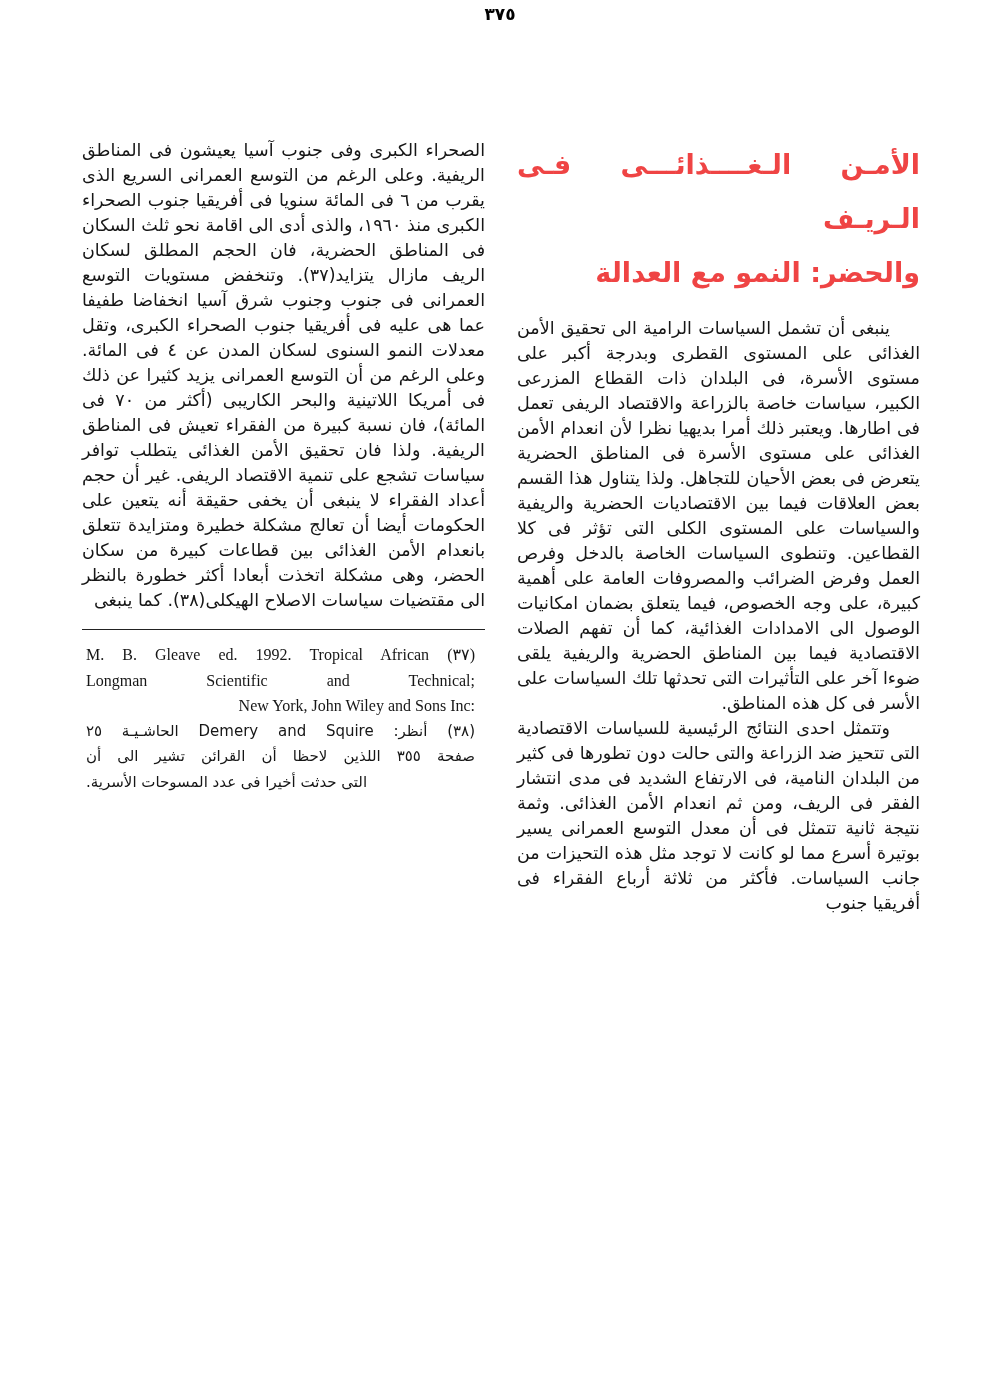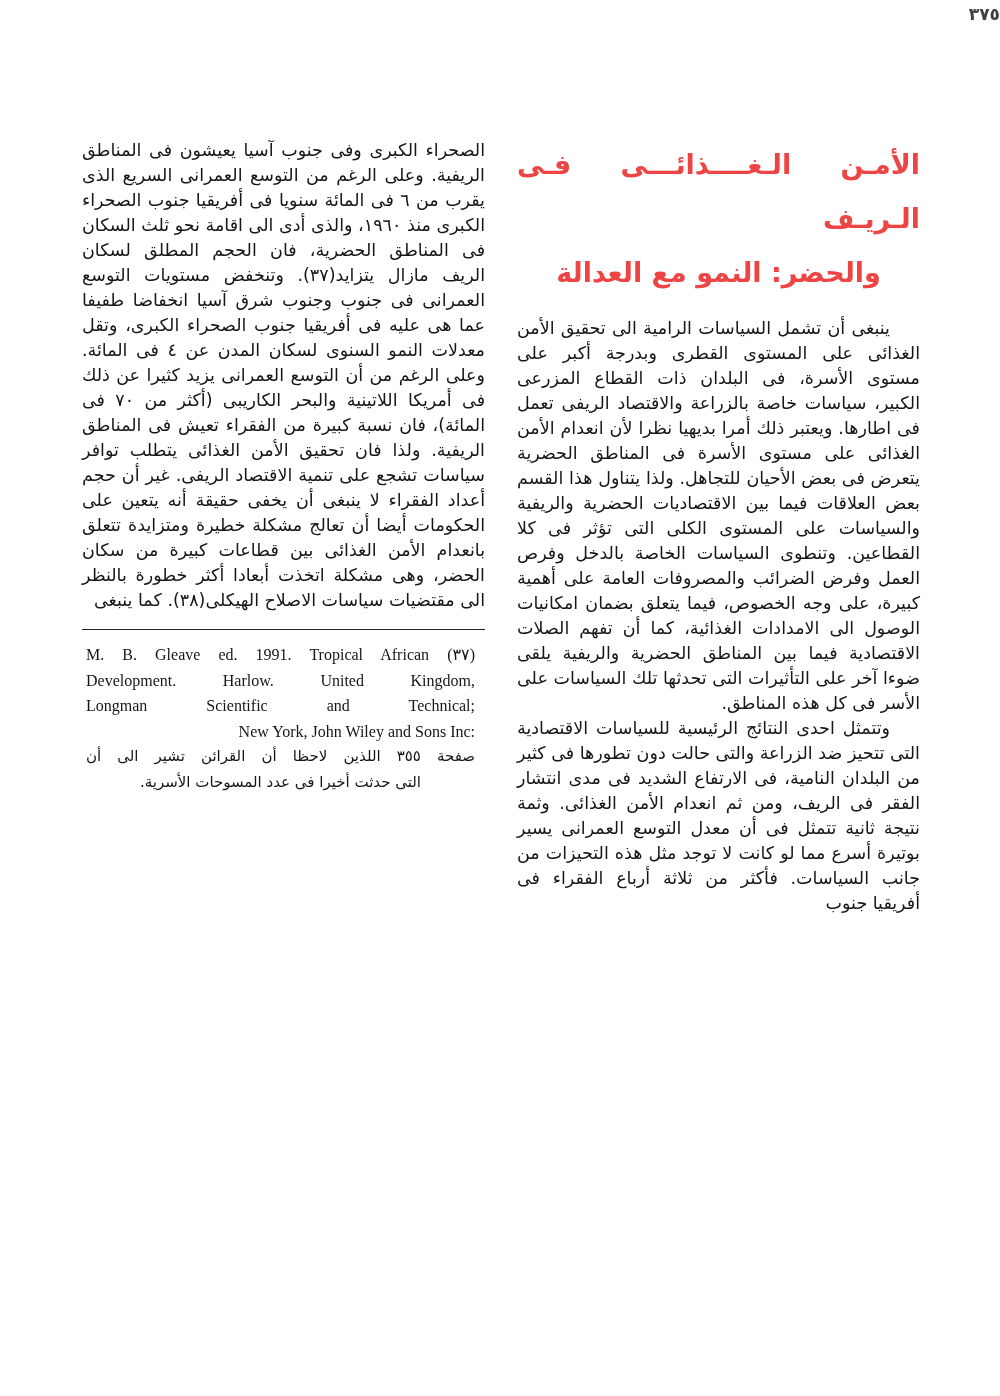--- a/index.html
+++ b/index.html
@@ -11,24 +11,24 @@
     background: #ffffff;
     color: #161616;
     font-family: "DejaVu Sans", sans-serif;
     overflow: hidden;
   }
   .page-number {
     position: absolute;
     top: 4px;
     left: 0;
     width: 100%;
-    text-align: right;
+    text-align: center;
     font-size: 17px;
     font-weight: bold;
-    color: #404040;
+    color: #000000;
   }
   .columns {
     position: absolute;
     top: 138px;
     left: 82px;
     width: 838px;
     display: flex;
     direction: rtl;       
     gap: 32px;
   }
@@ -43,21 +43,21 @@
     line-height: 54px;
     direction: rtl;
     white-space: nowrap;
     color: #ef4444;
   }
   .title-line.stretch {
     text-align: justify;
     text-align-last: justify;
     white-space: normal;
   }
-  .title-line.second { text-align: center; }
+  .title-line.second { text-align: right; }
 
   
   .body-para {
     margin: 0;
     font-size: 17.5px;
     line-height: 25px;
     text-align: justify;
     direction: rtl;
     color: #161616;
   }
@@ -75,21 +75,21 @@
     font-size: 15px;
     line-height: 25.5px;
     color: #161616;
   }
   .fn-latin {
     direction: ltr;
     font-family: "Liberation Serif", serif;
     font-size: 16px;
     text-align: right;
   }
-  .fn-arabic { direction: rtl; text-align: center; }
+  .fn-arabic { direction: rtl; text-align: left; }
   .fn-just { text-align: justify; text-align-last: justify; }
 </style>
 </head>
 <body>
 
 <div class="page">
 
   <div class="page-number">٣٧٥</div>
 
   <div class="columns">
@@ -102,24 +102,24 @@
       <p class="body-para indent">ينبغى أن تشمل السياسات الرامية الى تحقيق الأمن الغذائى على المستوى القطرى وبدرجة أكبر على مستوى الأسرة، فى البلدان ذات القطاع المزرعى الكبير، سياسات خاصة بالزراعة والاقتصاد الريفى تعمل فى اطارها. ويعتبر ذلك أمرا بديهيا نظرا لأن انعدام الأمن الغذائى على مستوى الأسرة فى المناطق الحضرية يتعرض فى بعض الأحيان للتجاهل. ولذا يتناول هذا القسم بعض العلاقات فيما بين الاقتصاديات الحضرية والريفية والسياسات على المستوى الكلى التى تؤثر فى كلا القطاعين. وتنطوى السياسات الخاصة بالدخل وفرص العمل وفرض الضرائب والمصروفات العامة على أهمية كبيرة، على وجه الخصوص، فيما يتعلق بضمان امكانيات الوصول الى الامدادات الغذائية، كما أن تفهم الصلات الاقتصادية فيما بين المناطق الحضرية والريفية يلقى ضوءا آخر على التأثيرات التى تحدثها تلك السياسات على الأسر فى كل هذه المناطق.</p>
       <p class="body-para indent">وتتمثل احدى النتائج الرئيسية للسياسات الاقتصادية التى تتحيز ضد الزراعة والتى حالت دون تطورها فى كثير من البلدان النامية، فى الارتفاع الشديد فى مدى انتشار الفقر فى الريف، ومن ثم انعدام الأمن الغذائى. وثمة نتيجة ثانية تتمثل فى أن معدل التوسع العمرانى يسير بوتيرة أسرع مما لو كانت لا توجد مثل هذه التحيزات من جانب السياسات. فأكثر من ثلاثة أرباع الفقراء فى أفريقيا جنوب</p>
     </div>
 
     <div class="col">
       <p class="body-para">الصحراء الكبرى وفى جنوب آسيا يعيشون فى المناطق الريفية. وعلى الرغم من التوسع العمرانى السريع الذى يقرب من ٦ فى المائة سنويا فى أفريقيا جنوب الصحراء الكبرى منذ ١٩٦٠، والذى أدى الى اقامة نحو ثلث السكان فى المناطق الحضرية، فان الحجم المطلق لسكان الريف مازال يتزايد(٣٧). وتنخفض مستويات التوسع العمرانى فى جنوب وجنوب شرق آسيا انخفاضا طفيفا عما هى عليه فى أفريقيا جنوب الصحراء الكبرى، وتقل معدلات النمو السنوى لسكان المدن عن ٤ فى المائة. وعلى الرغم من أن التوسع العمرانى يزيد كثيرا عن ذلك فى أمريكا اللاتينية والبحر الكاريبى (أكثر من ٧٠ فى المائة)، فان نسبة كبيرة من الفقراء تعيش فى المناطق الريفية. ولذا فان تحقيق الأمن الغذائى يتطلب توافر سياسات تشجع على تنمية الاقتصاد الريفى. غير أن حجم أعداد الفقراء لا ينبغى أن يخفى حقيقة أنه يتعين على الحكومات أيضا أن تعالج مشكلة خطيرة ومتزايدة تتعلق بانعدام الأمن الغذائى بين قطاعات كبيرة من سكان الحضر، وهى مشكلة اتخذت أبعادا أكثر خطورة بالنظر الى مقتضيات سياسات الاصلاح الهيكلى(٣٨). كما ينبغى</p>
 
       <hr class="footnote-rule">
 
       <div class="footnotes">
-        <div class="fn-line fn-latin fn-just">M. B. Gleave ed. 1991. Tropical African (٣٧)</div>
-        <div class="fn-line fn-latin fn-just">Development. Harlow. United Kingdom,</div>
+        <div class="fn-line fn-latin fn-just">M. B. Gleave ed. 1992. Tropical African (٣٧)</div>
         <div class="fn-line fn-latin fn-just">Longman Scientific and Technical;</div>
         <div class="fn-line fn-latin">New York, John Wiley and Sons Inc:</div>
 
+        <div class="fn-line fn-arabic fn-just">(٣٨) أنظر: Demery and Squire الحاشـيـة ٢٥</div>
         <div class="fn-line fn-arabic fn-just">صفحة ٣٥٥ اللذين لاحظا أن القرائن تشير الى أن</div>
         <div class="fn-line fn-arabic">التى حدثت أخيرا فى عدد المسوحات الأسرية.</div>
       </div>
     </div>
 
   </div>
 </div>
 
 </body></html>

